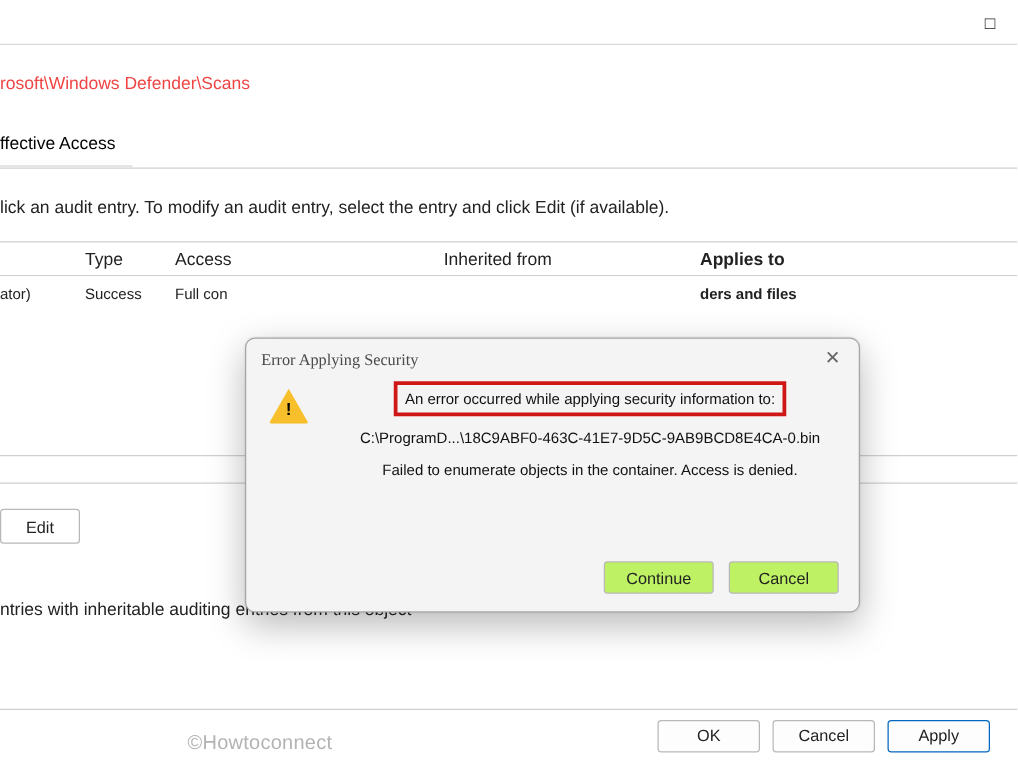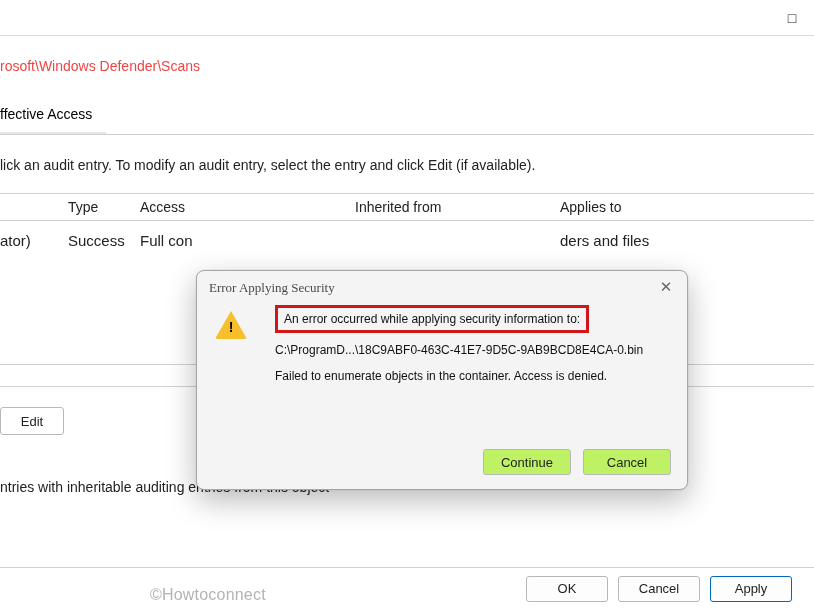--- a/index.html
+++ b/index.html
@@ -50,30 +50,30 @@
   .grid-header {
     display: flex;
     border-top: 1px solid #d0d0d0;
     border-bottom: 1px solid #d0d0d0;
     font-size: 14px;
     height: 28px;
     align-items: center;
   }
   .grid-row {
     display: flex;
-    font-size: 15px;
+    font-size: 12px;
     height: 28px;
-    align-items: flex-end;
+    align-items: center;
     background: #fff;
   }
   .col-principal { width: 68px; padding-left: 0; }
   .col-type      { width: 72px; }
   .col-access    { width: 215px; }
   .col-inherited { width: 205px; }
-  .col-applies   { flex: 1; }
+  .col-applies   { flex: 1; font-weight: bold; }
   .spacer-block {
     height: 116px;
     border-bottom: 1px solid #d0d0d0;
   }
   .spacer-block2 {
     height: 20px;
     border-bottom: 1px solid #d0d0d0;
     margin-top: 2px;
   }
   .edit-btn {
@@ -145,20 +145,21 @@
     width: 18px; height: 18px;
     font-size: 15px;
     color: #666;
     text-align: center;
     line-height: 16px;
   }
   .modal-body {
     display: flex;
     padding: 0 18px 0 18px;
     gap: 28px;
+    text-align: center;
   }
   .warn-icon {
     margin-top: 6px;
     width: 0; height: 0;
     border-left: 16px solid transparent;
     border-right: 16px solid transparent;
     border-bottom: 28px solid #f8bf2d;
     position: relative;
     flex-shrink: 0;
     border-radius: 3px;

